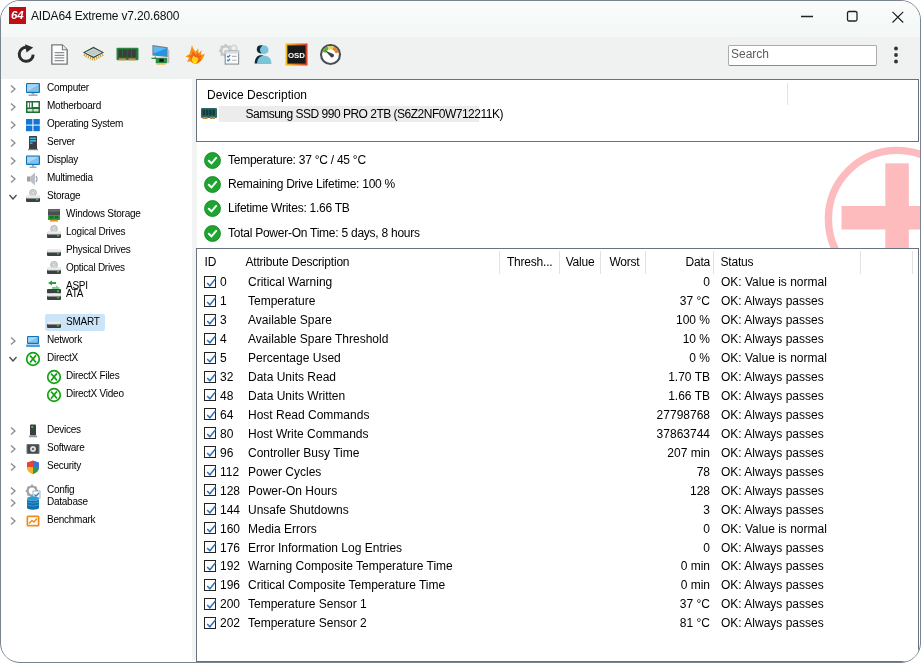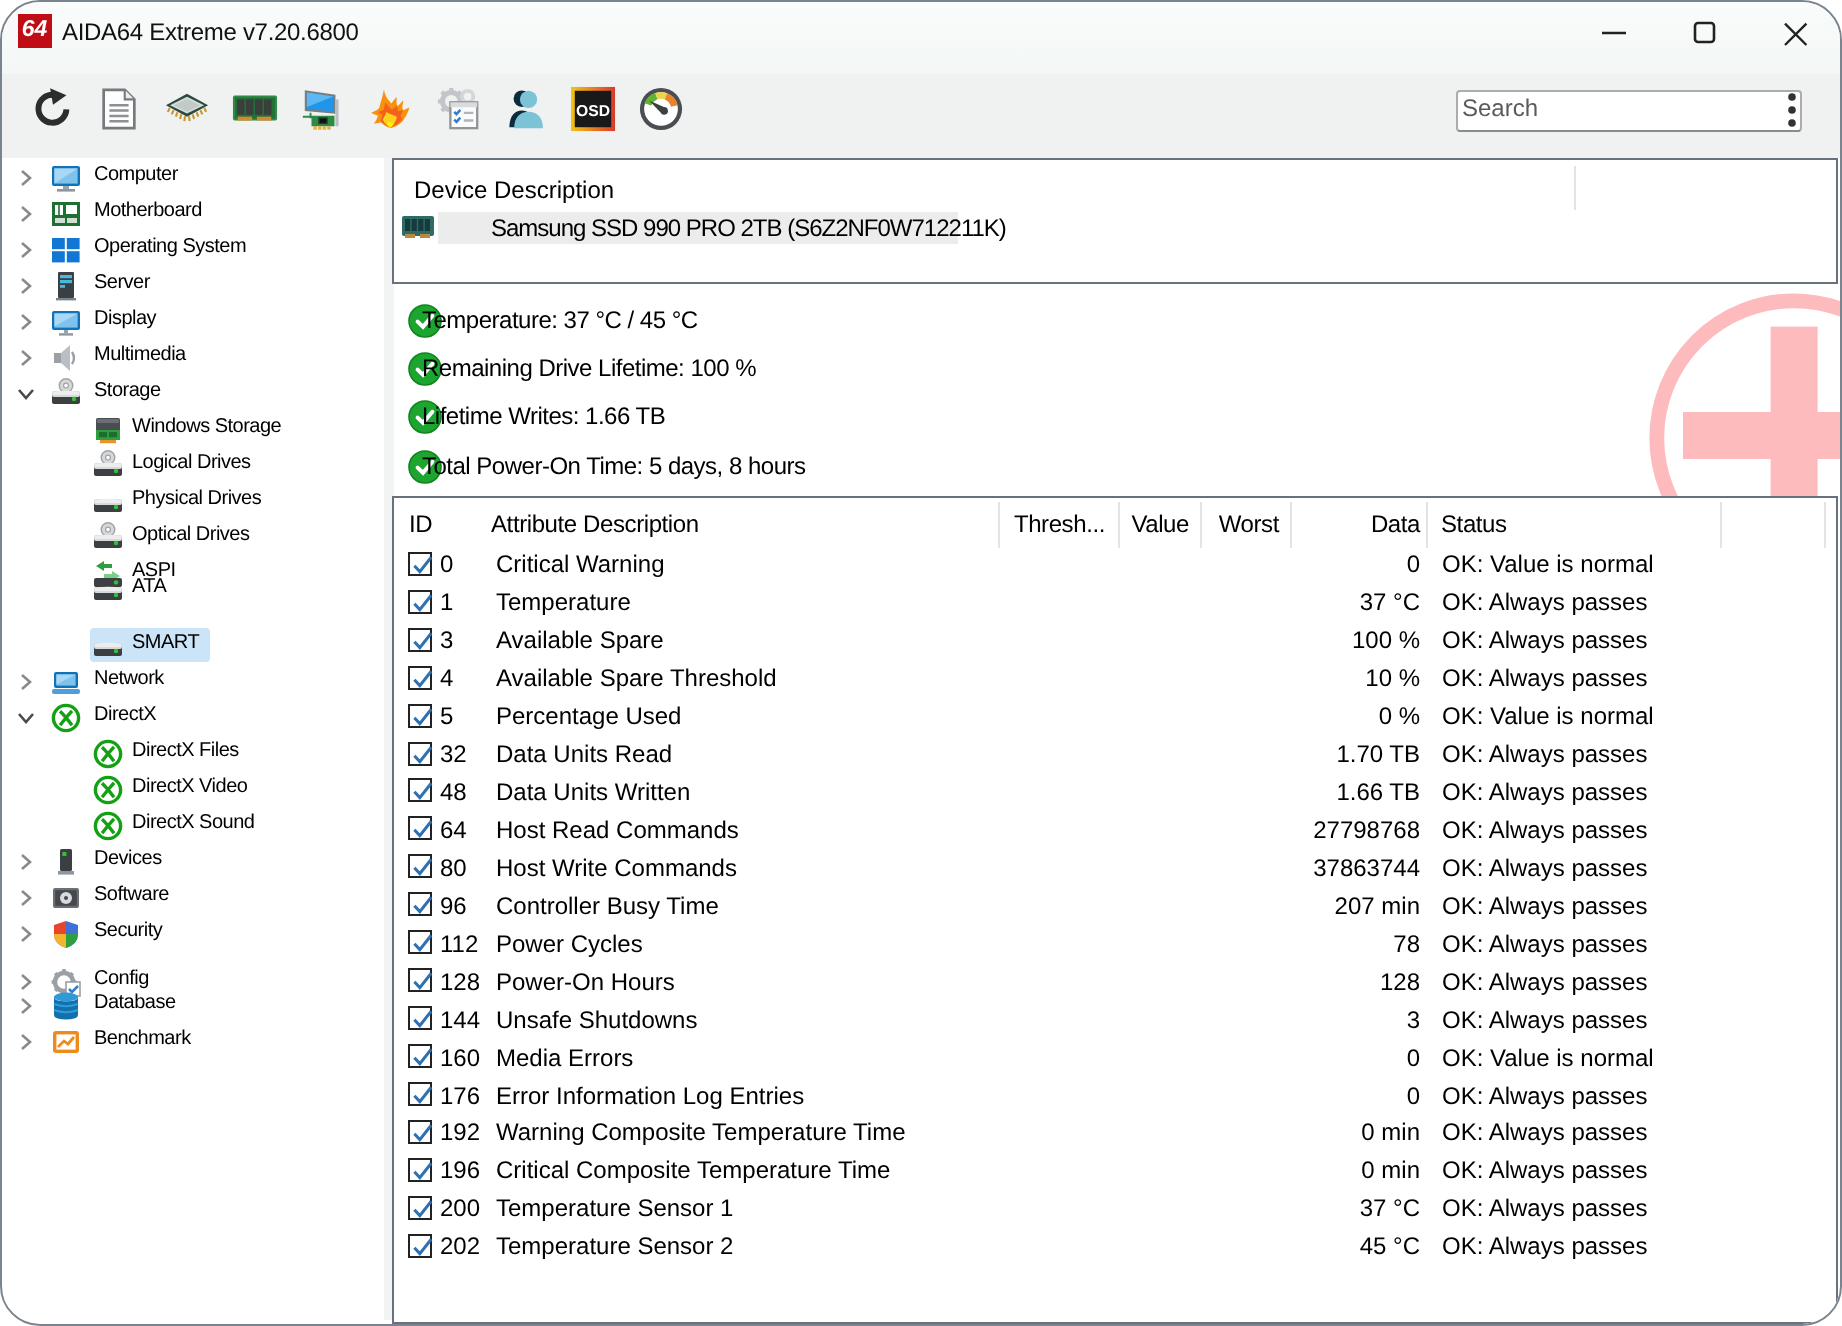--- a/index.html
+++ b/index.html
@@ -20,41 +20,41 @@
     font-size:11.5px; text-align:center; line-height:17px;
   }
   #title { position:absolute; left:30px; top:7.5px; font-size:12px; letter-spacing:-0.15px; color:#111; }
   .winbtn { position:absolute; }
   #toolbar {
     position:absolute; left:0; top:36px; width:100%; height:41.5px;
     background:#f0f1f1;
   }
   .tbi { position:absolute; top:6px; width:23px; height:23px; }
   #search {
-    position:absolute; left:727px; top:8px; width:173px; height:21px;
+    position:absolute; left:727px; top:8px; width:149px; height:21px;
     background:#fff; border:1px solid #acacac; border-bottom:1px solid #8b8b8b;
     border-radius:2px; font-size:12px; color:#5b5b5b; line-height:16.5px;
     padding-left:2px;
   }
   #sidebar { position:absolute; left:1px; top:78px; width:190px; height:581px; background:#fff; }
   #sidestrip { position:absolute; left:191px; top:78px; width:5px; height:581px; background:#f2f3f3; }
   .trow { position:absolute; height:18px; font-size:10px; letter-spacing:-0.25px; white-space:nowrap; }
   .trow .lbl { position:absolute; top:2px; }
   .chev { position:absolute; left:6px; top:4px; width:10px; height:10px; }
   .ticon { position:absolute; width:16px; height:16px; top:1px; }
   #devpanel {
     position:absolute; left:195px; top:78px; width:723px; height:63px;
     border:1px solid #68727e; background:#fff;
   }
   #devhead { position:absolute; left:10px; top:8px; font-size:12px; }
   #devdiv { position:absolute; left:590px; top:3px; width:1px; height:22px; background:#e3e3e3; }
   #devhl { position:absolute; left:22px; top:26px; width:260px; height:16px; background:#ececec; }
   #devicon { position:absolute; left:4px; top:27.5px; width:16px; height:12px; }
   #devtext { position:absolute; left:22.5px; top:27px; font-size:12px; letter-spacing:-0.5px;margin-left:26px; }
-  .statline { position:absolute; left:210px; font-size:12px; letter-spacing:-0.25px; }
+  .statline { position:absolute; left:227px; font-size:12px; letter-spacing:-0.25px; }
   .gcheck { position:absolute; left:203px; width:17px; height:17px; }
   #crosswrap { position:absolute; left:196px; top:141px; width:724px; height:106px; overflow:hidden; }
   #tbl {
     position:absolute; left:195px; top:247px; width:723px; height:413.5px;
     border:1px solid #68727e; background:#fff;
   }
   .hdiv { position:absolute; top:2px; width:1px; height:23px; background:#e3e3e3; }
   .hlbl { position:absolute; top:5.5px; font-size:12px; letter-spacing:-0.2px; }
   .r { position:absolute; left:0; width:100%; height:19px; font-size:12px; }
   .cb { position:absolute; left:7px; top:3px; width:12px; height:12px; border:1px solid #222;
@@ -388,27 +388,20 @@
           <path d="M5 4.6 C7 6.4 9.2 9.2 11 11.6 M11 4.4 C9 6.6 6.8 9.4 5 11.6" stroke="#14a014" stroke-width="1.7" fill="none"></path>
         </svg>
         <span class="lbl" style="left:64px">DirectX Files</span>
       </div>
 <div class="trow" style="left:0;top:306.8px;width:190px">
         <svg class="ticon" style="left:43.5px" viewBox="0 0 16 16">
           <circle cx="8" cy="8" r="6.3" fill="none" stroke="#14a014" stroke-width="1.7"></circle>
           <path d="M5 4.6 C7 6.4 9.2 9.2 11 11.6 M11 4.4 C9 6.6 6.8 9.4 5 11.6" stroke="#14a014" stroke-width="1.7" fill="none"></path>
         </svg>
         <span class="lbl" style="left:64px">DirectX Video</span>
-      </div>
-<div class="trow" style="left:0;top:324.8px;width:190px">
-        <svg class="ticon" style="left:43.5px" viewBox="0 0 16 16">
-          <circle cx="8" cy="8" r="6.3" fill="none" stroke="#14a014" stroke-width="1.7"></circle>
-          <path d="M5 4.6 C7 6.4 9.2 9.2 11 11.6 M11 4.4 C9 6.6 6.8 9.4 5 11.6" stroke="#14a014" stroke-width="1.7" fill="none"></path>
-        </svg>
-        <span class="lbl" style="left:64px">DirectX Sound</span>
       </div>
 <div class="trow" style="left:0;top:342.8px;width:190px">
         <svg class="chev" viewBox="0 0 10 10">
           <path d="M3 1.5 L7 5 L3 8.5" stroke="#8a8a8a" stroke-width="1.3" fill="none"></path>
         </svg>
         <svg class="ticon" style="left:23px" viewBox="0 0 16 16">
           <rect x="5" y="1.5" width="6" height="11" rx="0.8" fill="#3a3f44"></rect>
           <rect x="6.2" y="3" width="2" height="2" fill="#31c431"></rect>
           <rect x="4" y="12.5" width="8" height="1.8" fill="#8d979f"></rect>
         </svg>
@@ -746,17 +739,17 @@
         <span class="rstat">OK: Always passes</span>
       </div>
 <div class="r" style="top:364.7px">
         <div class="cb">
           <svg width="12" height="12" viewBox="0 0 12 12">
             <path d="M2.2 5.9 L4.9 8.8 L10.6 1.6" stroke="#2f6fb2" stroke-width="1.5" fill="none"></path>
           </svg>
         </div>
         <span class="rid">202</span>
         <span class="rattr">Temperature Sensor 2</span>
-        <span class="rdata">45 °C</span>
+        <span class="rdata">81 °C</span>
         <span class="rstat">OK: Always passes</span>
       </div>
   </div>
 </div>
 
 </body></html>

